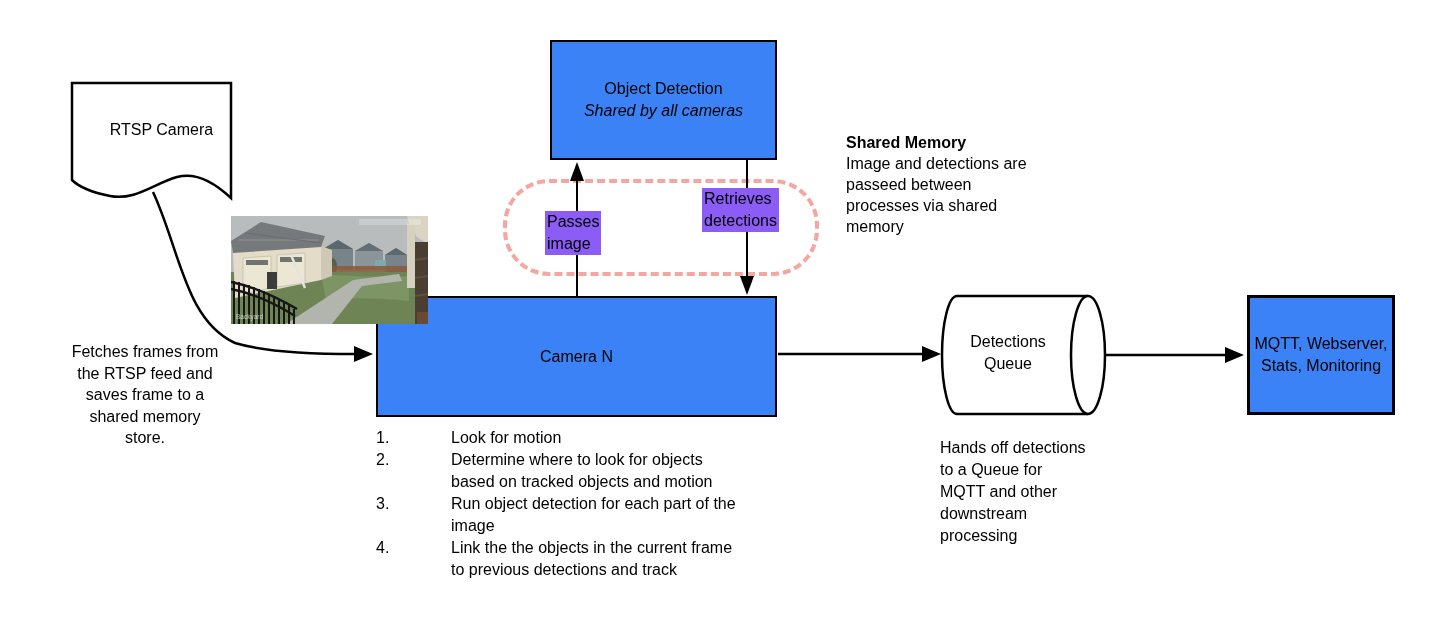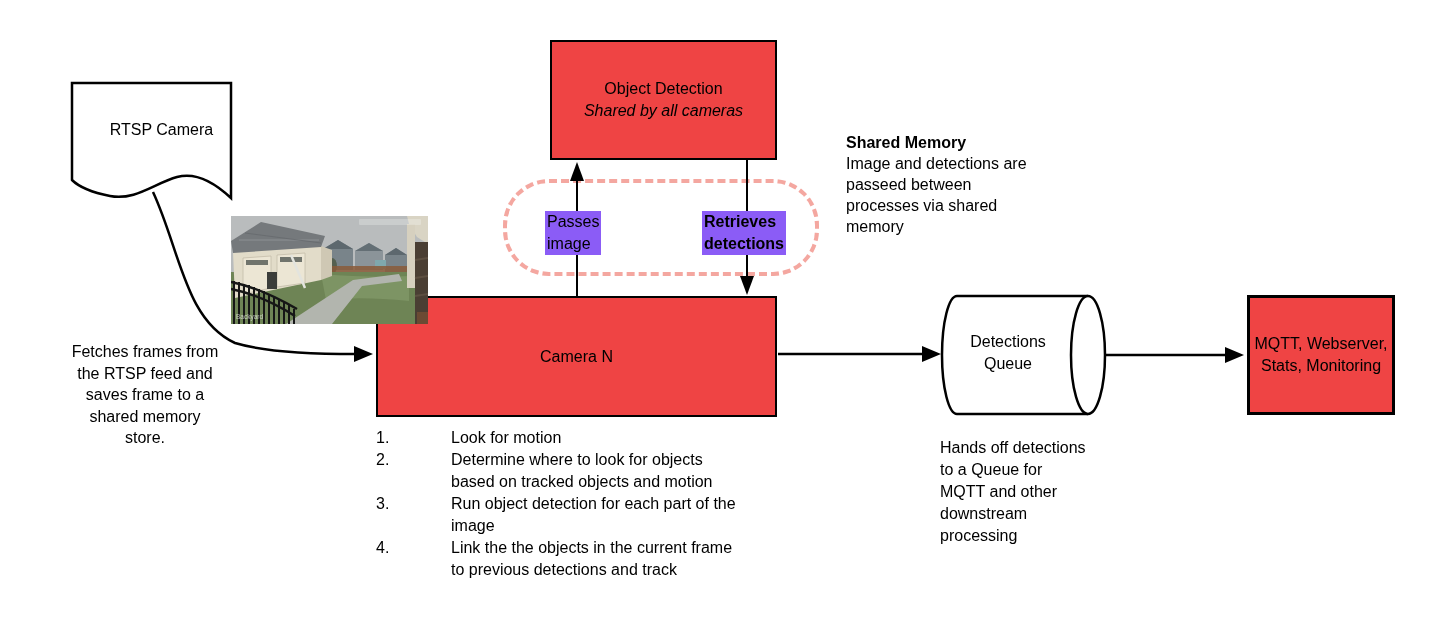--- a/index.html
+++ b/index.html
@@ -3,42 +3,42 @@
 <meta charset="utf-8">
 <style>
   html,body{margin:0;padding:0;background:#ffffff;}
   .stage{
     position:relative;width:1448px;height:625px;background:#ffffff;overflow:hidden;
     font-family:"Liberation Sans","DejaVu Sans",sans-serif;color:#000;
   }
   .abs{position:absolute;}
   
   .node{
-    position:absolute;background:#ef4444;border:2px solid #000;
+    position:absolute;background:#3b82f6;border:2px solid #000;
     display:flex;align-items:center;justify-content:center;text-align:center;
     font-size:16px;line-height:22px;box-sizing:border-box;
   }
   .node .sub{font-style:italic;}
   #node-object-detection{left:550px;top:40px;width:227px;height:120px;z-index:2;}
   #node-camera-n{left:376px;top:296px;width:401px;height:121px;z-index:2;}
   #node-outputs{left:1247px;top:295px;width:148px;height:120px;border-width:3px;z-index:2;white-space:pre-line;}
   
   #shared-memory-outline{
     left:503px;top:179px;width:316px;height:97px;border:4px dashed #f4a7a0;
     border-radius:46px;z-index:0;box-sizing:border-box;
   }
   
   #connector-layer{left:0;top:0;width:1448px;height:625px;z-index:1;}
   
   .label,.note{position:absolute;font-size:16px;line-height:21px;z-index:4;}
   #rtsp-label{left:72px;top:119px;width:179px;text-align:center;}
   #queue-label{left:943px;top:331px;width:130px;text-align:center;white-space:pre-line;line-height:22px;}
   .edge-label{background:#8b5cf6;white-space:pre-line;line-height:22px;padding:0 2px;}
   #passes-label{left:545px;top:211px;}
-  #retrieves-label{left:702px;top:211px;font-weight:bold;}
+  #retrieves-label{left:702px;top:188px;}
   #fetch-note{left:45px;top:341px;width:200px;white-space:pre-line;line-height:21.5px;text-align:center;}
   #shared-memory-note{left:846px;top:132px;width:230px;line-height:21px;}
   #shared-memory-note .title{font-weight:bold;}
   #shared-memory-note .body{white-space:pre-line;}
   #handoff-note{left:940px;top:437px;width:210px;white-space:pre-line;line-height:22px;}
   
   #camera-steps{left:376px;top:427px;width:430px;z-index:4;font-size:16px;line-height:22px;}
   .step{display:flex;}
   .step .num{width:59px;flex:0 0 59px;}
   .step .txt{white-space:pre-line;margin-left:16px;}

